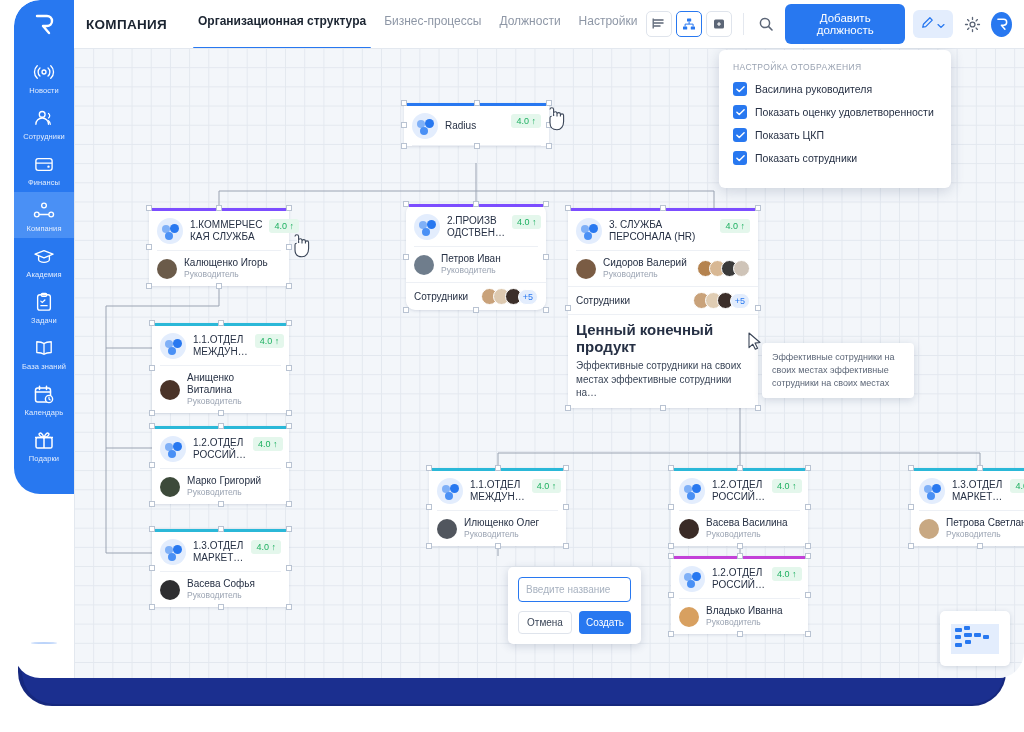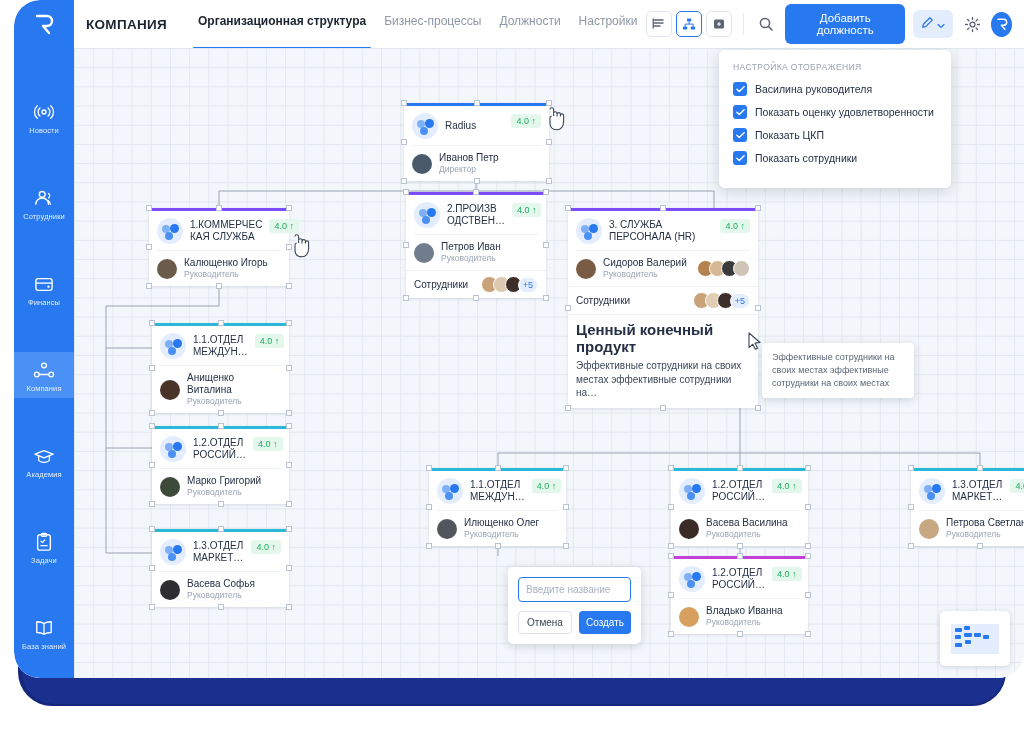--- a/index.html
+++ b/index.html
@@ -19,25 +19,24 @@
     position:absolute; left:22px; top:10px; width:982px; height:694px;
     background:#1b2f8f; border-radius:32px;
   }
   #app-window{
     position:absolute; left:14px; top:0px; width:1010px; height:678px;
     background:#ffffff; border-radius:26px; overflow:hidden;
   }
 
   
   #sidebar{
-    position:absolute; left:0; top:0; width:60px; height:678px;
+    position:absolute; left:0; top:0; width:60px; height:494px;
     background:#2878f0; border-radius:26px 0 0 26px;
     display:flex; flex-direction:column; align-items:center;
     padding-top:4px;
-    gap:40px;
   }
   .sb-logo{ margin:8px 0 14px 0; }
   .sb-item{
     width:60px; padding:7px 0 5px 0; display:flex; flex-direction:column;
     align-items:center; cursor:pointer; position:relative;
   }
   .sb-item.active{ background:#4a90f5; }
   .sb-ico{ height:22px; display:flex; align-items:center; justify-content:center; }
   .sb-lbl{ font-size:7.5px; color:#e3edfd; margin-top:3px; letter-spacing:.1px; }
   .sb-div{ width:26px; height:1px; background:#72a8f7; margin:10px 0 6px 0; }
@@ -453,27 +452,20 @@
       <div class="nrow1">
         <div class="nlogo">
             <i></i>
             <i></i>
             <i></i>
           </div>
         <div class="ntitle">Radius</div>
         <div class="nscore">4.0 ↑</div>
       </div>
       <div class="nsep"></div>
-      <div class="nrow2">
-        <div class="av" style="background:#4a5a6a;"><span></span></div>
-        <div>
-          <div class="pname">Иванов Петр</div>
-          <div class="prole">Директор</div>
-        </div>
-      </div>
       <div class="hnd h-tl"></div>
         <div class="hnd h-tc"></div>
         <div class="hnd h-tr"></div>
       <div class="hnd h-ml"></div>
         <div class="hnd h-mr"></div>
       <div class="hnd h-bl"></div>
         <div class="hnd h-bc"></div>
         <div class="hnd h-br"></div>
     </div>
 
@@ -499,21 +491,21 @@
       <div class="hnd h-tl"></div>
         <div class="hnd h-tc"></div>
         <div class="hnd h-tr"></div>
       <div class="hnd h-ml"></div>
         <div class="hnd h-mr"></div>
       <div class="hnd h-bl"></div>
         <div class="hnd h-bc"></div>
         <div class="hnd h-br"></div>
     </div>
 
-    <div class="node sel-node" style="left:332px;top:144px;width:140px;">
+    <div class="node sel-node" style="left:332px;top:156px;width:140px;border-radius:9px;">
       <div class="topbar" style="background:#7c4dff;"></div>
       <div class="nrow1">
         <div class="nlogo">
             <i></i>
             <i></i>
             <i></i>
           </div>
         <div class="ntitle">2.ПРОИЗВ ОДСТВЕН…</div>
         <div class="nscore">4.0 ↑</div>
       </div>

